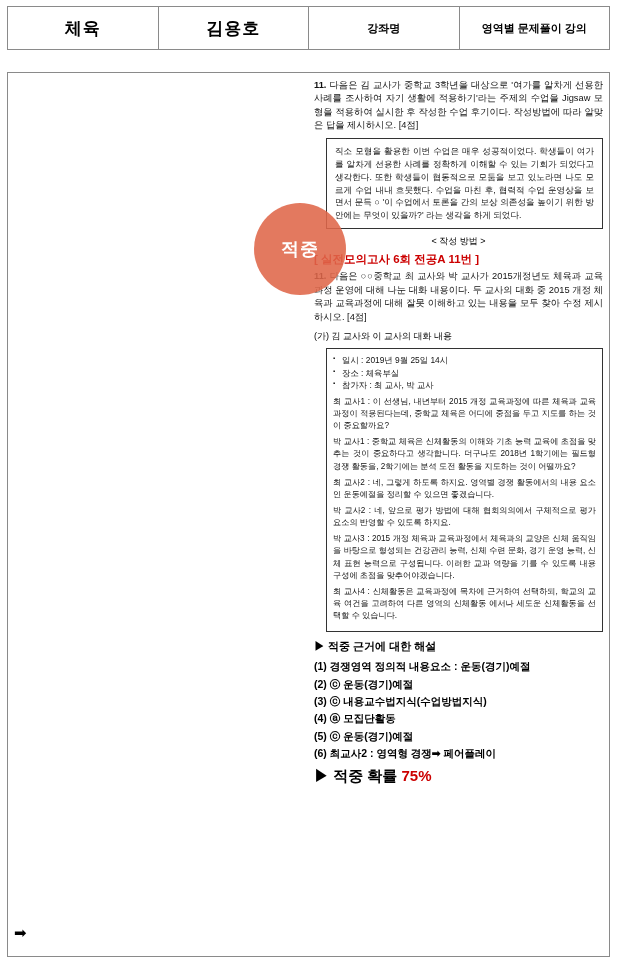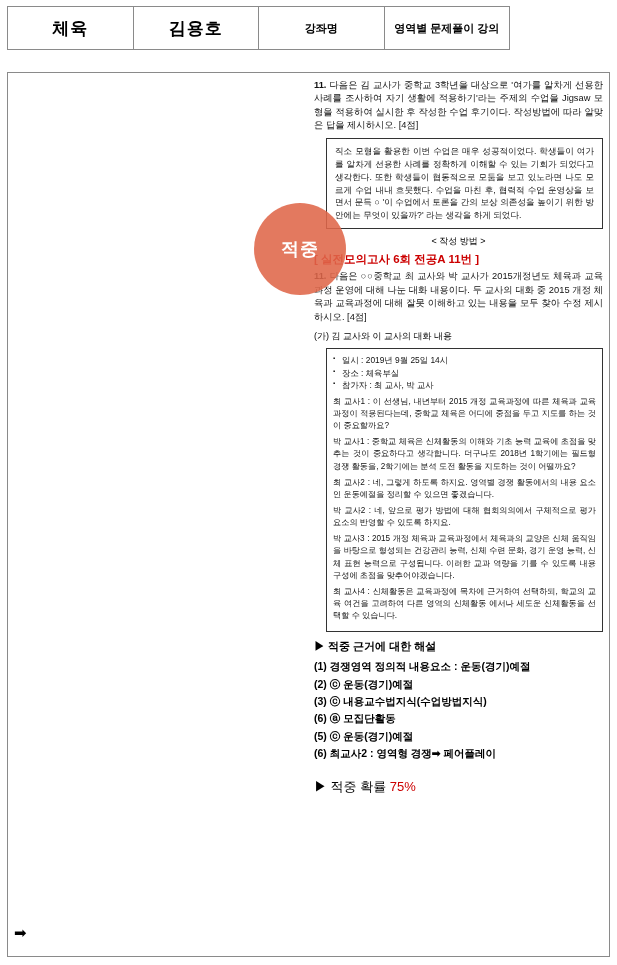--- a/index.html
+++ b/index.html
@@ -13,21 +13,21 @@
   .page {
     position: relative;
     width: 617px; height: 965px;
     overflow: hidden;
   }
 
   
   .header-table {
     position: absolute;
     left: 7px; top: 6px;
-    width: 503px;
+    width: 603px;
     border-collapse: collapse;
     table-layout: fixed;
   }
   .header-table td {
     border: 1px solid #8a8a8a;
     background: #ffffff;
     text-align: center;
     vertical-align: middle;
     height: 43px;
     padding: 2px 4px;
@@ -142,23 +142,23 @@
     font-size: 10.5px;
     font-weight: bold;
     line-height: 1.65;
   }
   .exp-foot {
     font-size: 10.5px;
     font-weight: bold;
     line-height: 1.6;
   }
   .prob {
-    font-weight: normal;
-    font-size: 13px;
-    margin-top: 16px;
+    font-weight: bold;
+    font-size: 15px;
+    margin-top: 5px;
   }
   .prob .val { color: #cc0000; }
 
   
   .left-arrow {
     position: absolute;
     left: 6px; bottom: 14px;
     font-size: 15px;
     color: #000;
   }
@@ -232,21 +232,21 @@
         <div class="dlg">
           <span class="who">최 교사4 :</span>
           <span>신체활동은 교육과정에 목차에 근거하여 선택하되, 학교의 교육 여건을 고려하여 다른 영역의 신체활동 에서나 세도운 신체활동을 선택할 수 있습니다.</span>
         </div>
       </div>
 
       <div class="exp-head">▶ 적중 근거에 대한 해설</div>
       <div class="exp-item">(1) 경쟁영역 정의적 내용요소 : 운동(경기)예절</div>
       <div class="exp-item">(2) ⓒ 운동(경기)예절</div>
       <div class="exp-item">(3) ⓒ 내용교수법지식(수업방법지식)</div>
-      <div class="exp-item">(6) ⓐ 모집단활동</div>
+      <div class="exp-item">(4) ⓐ 모집단활동</div>
       <div class="exp-item">(5) ⓒ 운동(경기)예절</div>
       <div class="exp-item">(6) 최교사2 : 영역형 경쟁➡ 페어플레이</div>
       <div class="prob">
         <span>▶ 적중 확률</span>
         <span class="val">75%</span>
       </div>
 
     </div>
   </div>
 

